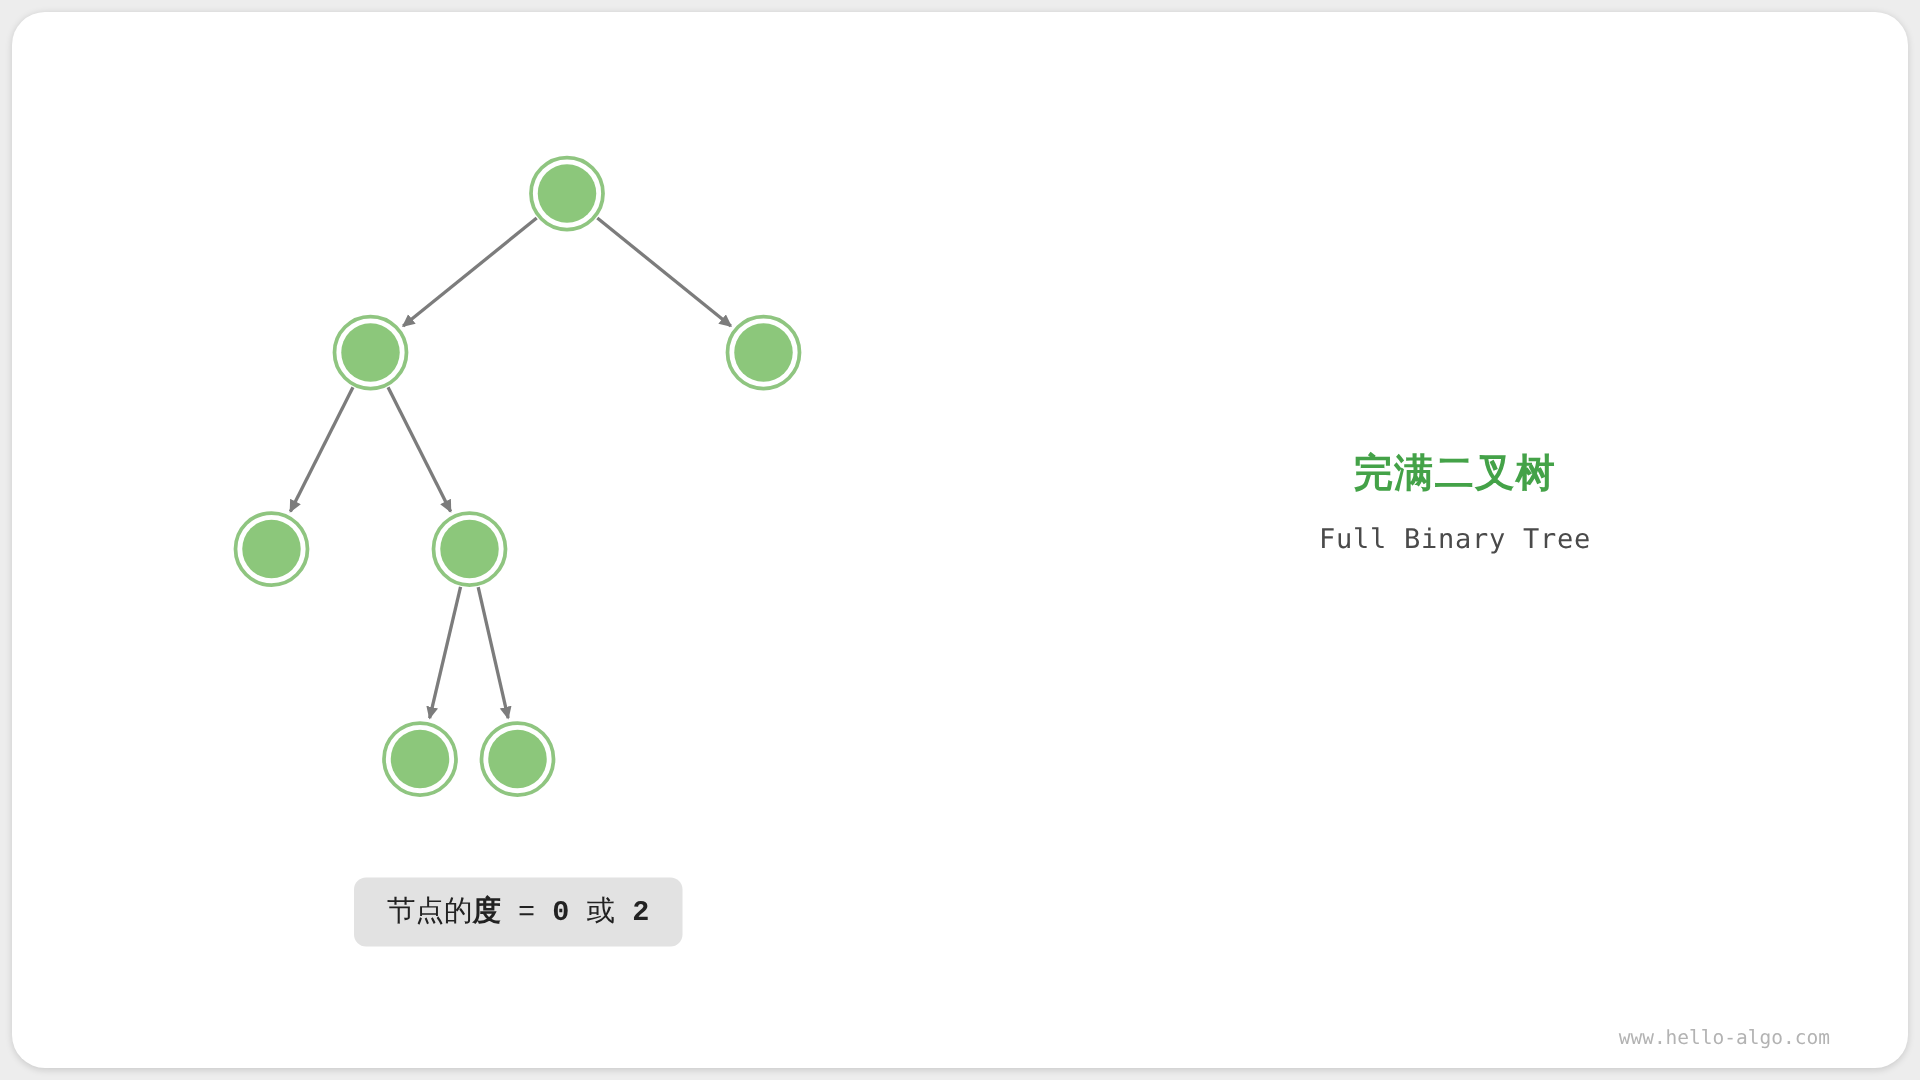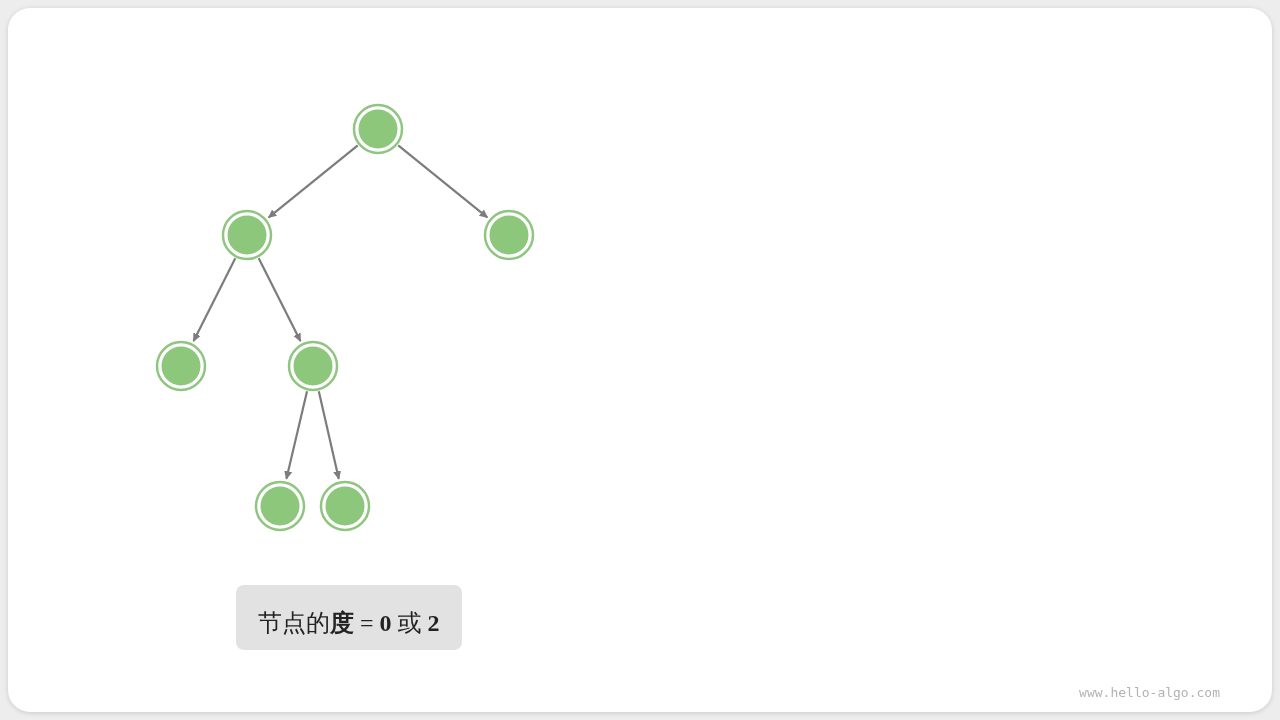--- a/index.html
+++ b/index.html
@@ -50,25 +50,25 @@
     font-family: "DejaVu Sans Mono", monospace;
     font-size: 18px;
     color: var(--subtitle-gray, #4A4A4A);
     letter-spacing: 0.5px;
   }
 
   .caption {
     position: absolute;
     left: 236px;
     top: 585px;
-    padding: 22px 22px 11px 22px;
+    padding: 9px 22px 11px 22px;
     background: var(--caption-bg, #E2E2E2);
     border-radius: 8px;
-    font-family: Liberation Serif, serif;
-    font-size: 24px;
+    font-family: Liberation Mono, monospace;
+    font-size: 19px;
     color: var(--caption-text, #222222);
     white-space: pre;
   }
 
   .caption .b { font-weight: bold; }
 
   .watermark {
     position: absolute;
     right: 60px;
     bottom: 20px;
@@ -109,17 +109,21 @@
         <circle cx="181" cy="366" r="19.5" fill="#8CC77B"></circle>
         <circle cx="313" cy="366" r="24" fill="none" stroke="#8FC580" stroke-width="2.5"></circle>
         <circle cx="313" cy="366" r="19.5" fill="#8CC77B"></circle>
         <circle cx="280" cy="506" r="24" fill="none" stroke="#8FC580" stroke-width="2.5"></circle>
         <circle cx="280" cy="506" r="19.5" fill="#8CC77B"></circle>
         <circle cx="345" cy="506" r="24" fill="none" stroke="#8FC580" stroke-width="2.5"></circle>
         <circle cx="345" cy="506" r="19.5" fill="#8CC77B"></circle>
       </g>
   </svg>
 
+  <div class="title-block">
+    <div class="title-zh">完满二叉树</div>
+    <div class="title-en">Full Binary Tree</div>
+  </div>
 
   <div class="caption"><span>节点的</span><span class="b">度</span><span> = </span><span class="b">0</span><span> 或 </span><span class="b">2</span></div>
 
   <div class="watermark">www.hello-algo.com</div>
 </div>
 
 </body></html>

